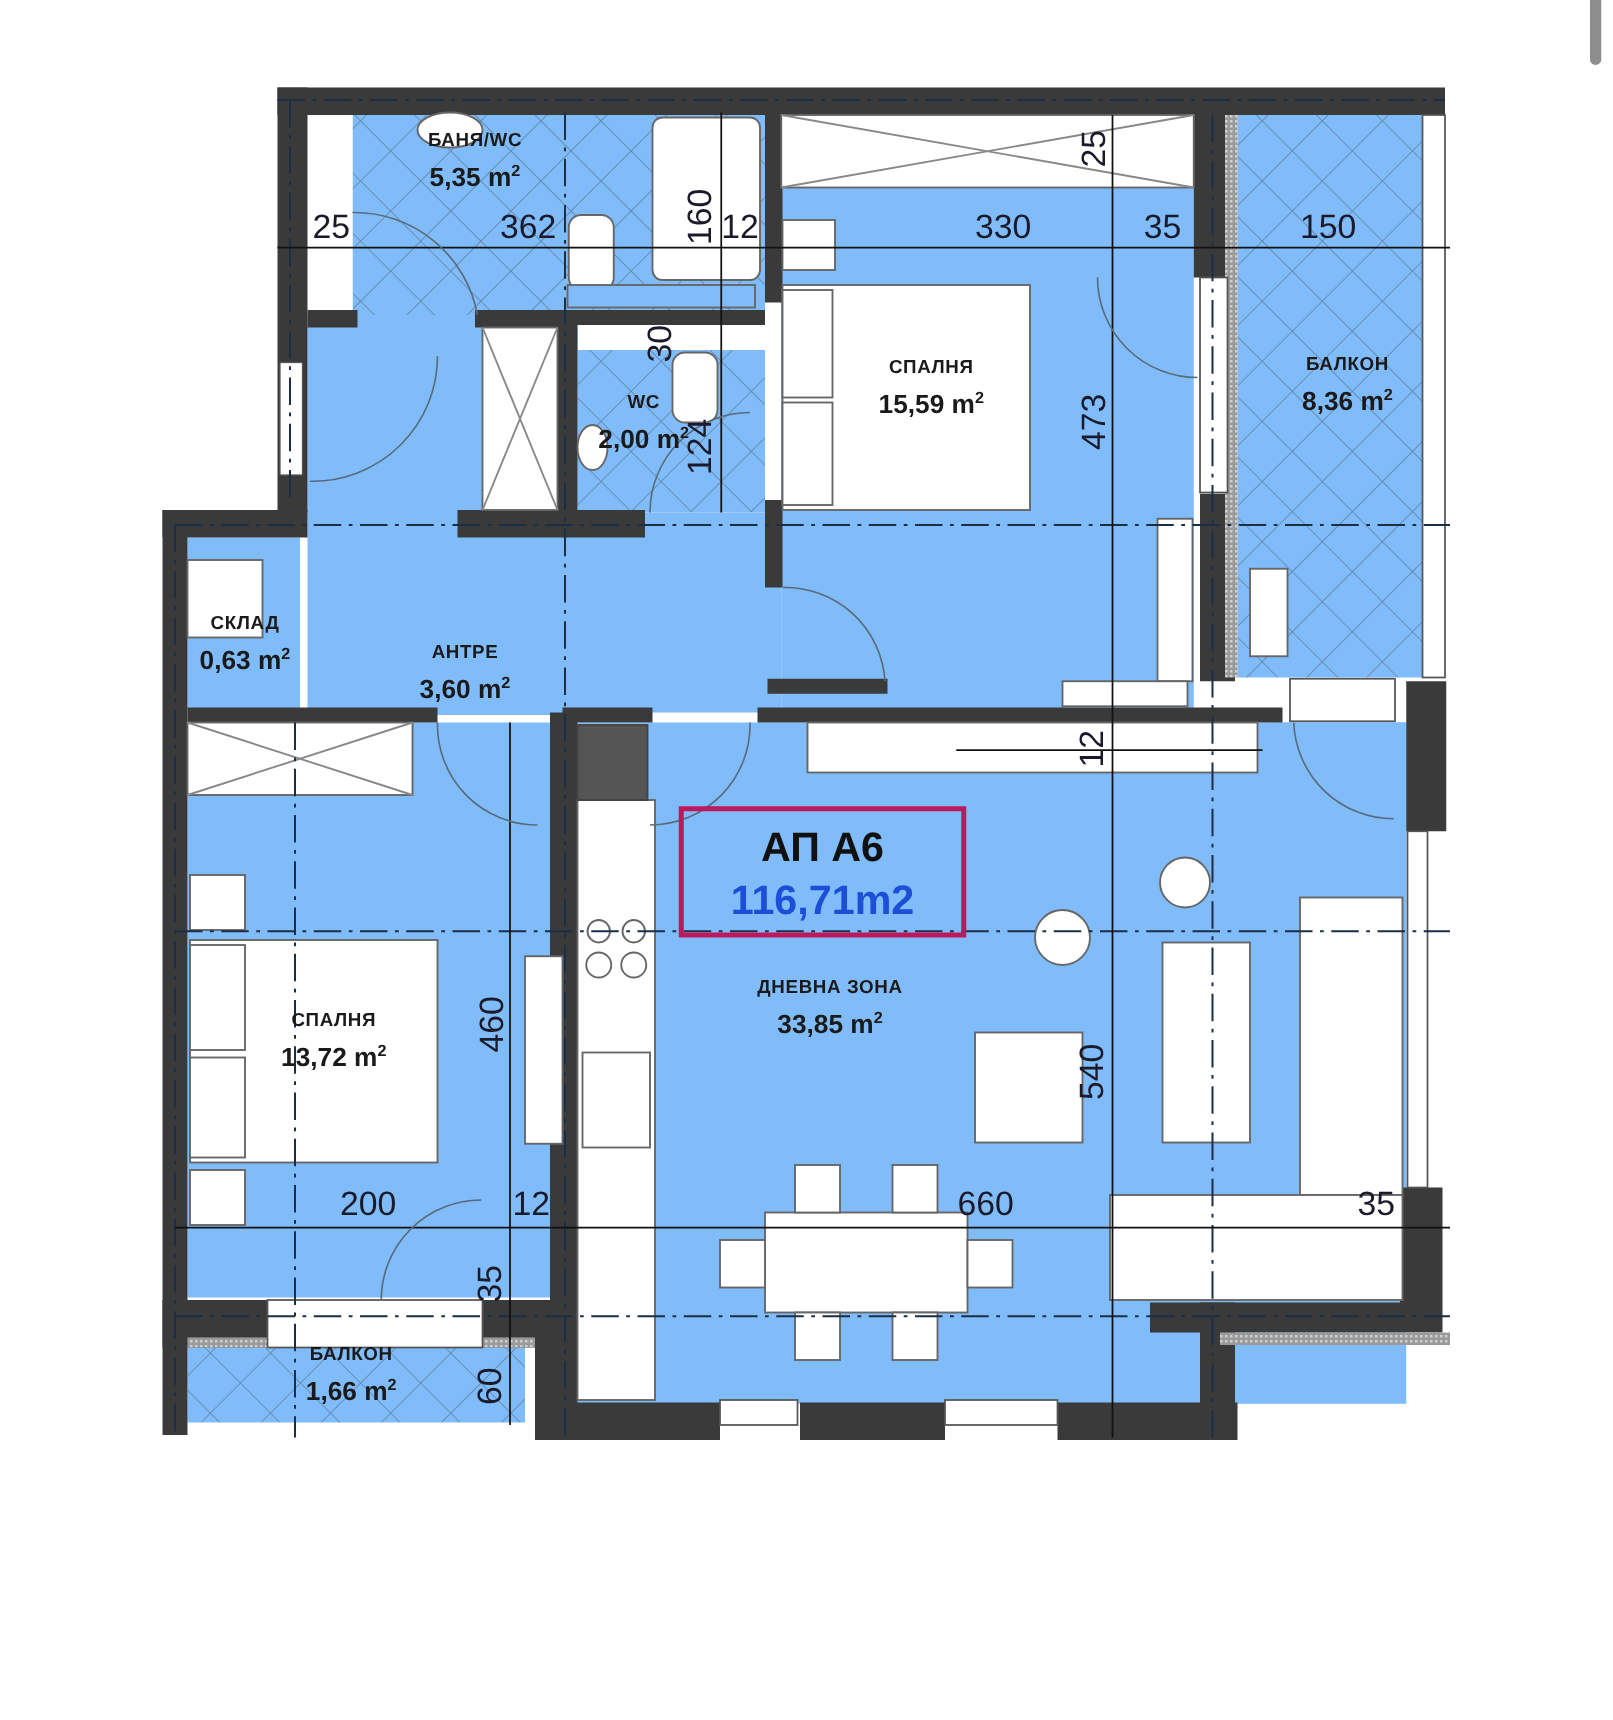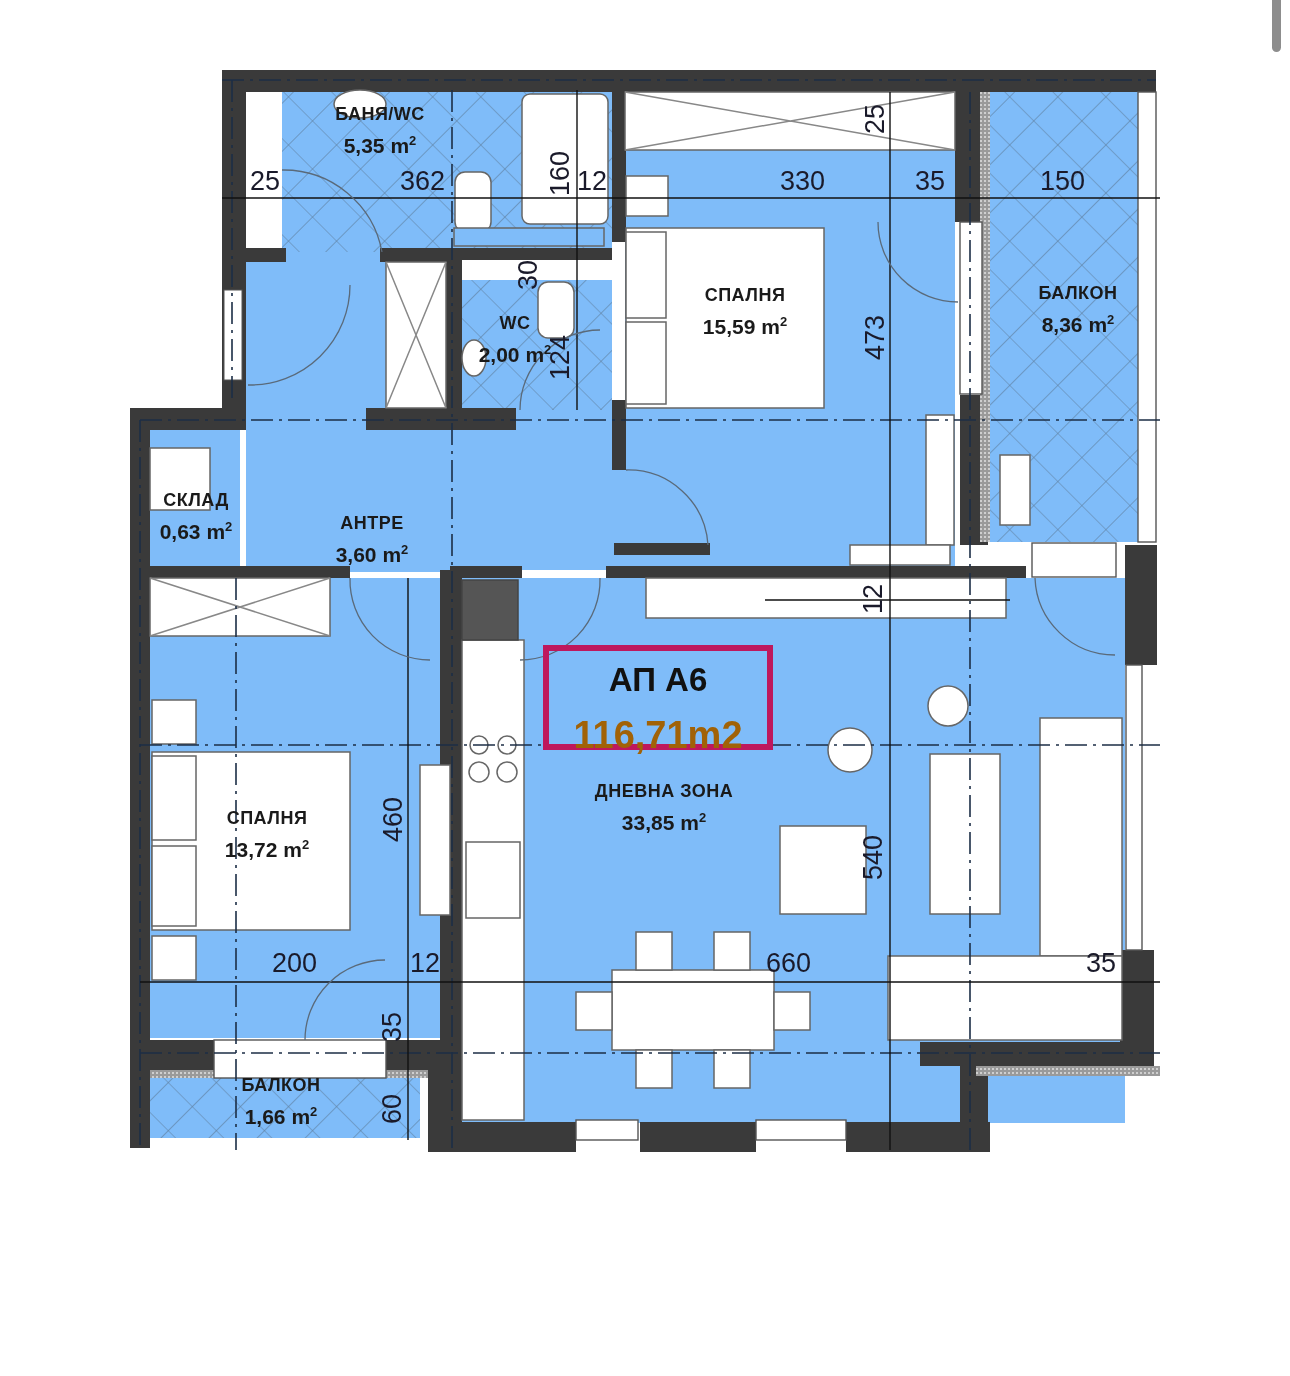--- a/index.html
+++ b/index.html
@@ -1,26 +1,26 @@
 <!DOCTYPE html>
 <html><head>
 <meta charset="utf-8">
 <style>
   html, body { margin:0; padding:0; background:#ffffff; }
   body { width:1290px; height:1376px; position:relative; overflow:hidden; font-family:"Liberation Sans", sans-serif; }
   #plan { position:absolute; left:0; top:0; width:1290px; height:1376px; }
   .lbl { position:absolute; font-family:"Liberation Sans", sans-serif; font-weight:bold; color:#1a1a1a; text-align:center; white-space:nowrap; transform:translateX(-50%); }
-  .lbl .name { display:block; font-size:18px; letter-spacing:0.5px; }
+  .lbl .name { display:block; font-size:15px; letter-spacing:0.5px; }
   .lbl .area { display:block; font-size:21px; margin-top:8px; }
   .lbl sup { font-size:13px; vertical-align:8px; }
   .dim { position:absolute; font-family:"Liberation Sans", sans-serif; font-size:27px; color:#1a1a2a; white-space:nowrap; }
   .dim.v { transform-origin:left top; transform:rotate(-90deg); }
-  .apt-box { position:absolute; left:543px; top:645px; width:230px; height:105px; border:6px solid #be185d; box-sizing:border-box; text-align:center; }
+  .apt-box { position:absolute; left:543px; top:645px; width:230px; height:105px; border:4px solid #be185d; box-sizing:border-box; text-align:center; }
   .apt-box .code { display:block; font-weight:bold; font-size:33px; margin-top:10px; color:#111; }
-  .apt-box .total { display:block; font-weight:bold; font-size:38px; margin-top:15px; color:#a16207; }
+  .apt-box .total { display:block; font-weight:bold; font-size:33px; margin-top:4px; color:#1d4ed8; }
   .scrollbar { position:absolute; left:1272px; top:0; width:9px; height:52px; background:#8d8d8d; border-radius:0 0 5px 5px; }
 </style>
 </head>
 <body>
 
 <svg id="plan" width="1290" height="1376" viewBox="0 0 1290 1376" xmlns="http://www.w3.org/2000/svg">
   <defs>
     <pattern id="tiles" width="34" height="34" patternUnits="userSpaceOnUse" patternTransform="rotate(45)">
       <rect width="34" height="34" fill="#7fbcf9"></rect>
       <path d="M0 0 H34 M0 0 V34" stroke="#5e7f9e" stroke-width="1.2" fill="none"></path>

